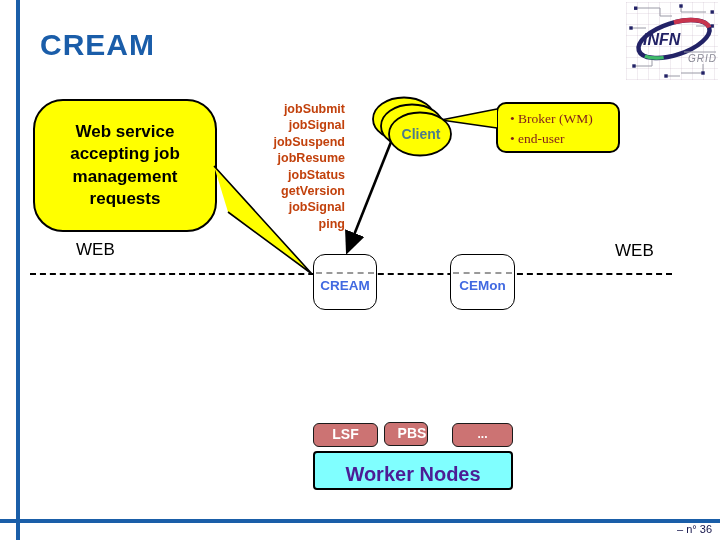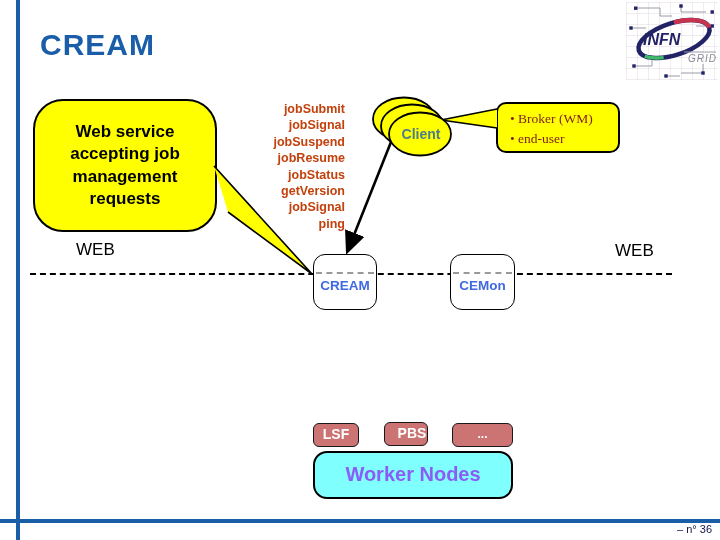--- a/index.html
+++ b/index.html
@@ -43,27 +43,27 @@
   #dashed-line{left:30px;top:273px;width:642px;height:0;border-top:2px dashed #000;}
   
   .svc-box{background:#fff;border:1.5px solid #000;border-radius:12px;box-sizing:border-box;}
   #cream-box{left:313px;top:254px;width:64px;height:56px;}
   #cemon-box{left:450px;top:254px;width:65px;height:56px;}
   .svc-dash{position:absolute;left:2px;right:2px;top:17px;border-top:2px dashed #999;}
   .svc-label{position:absolute;left:0;right:0;top:23px;text-align:center;font-size:13.5px;font-weight:bold;color:#4169E1;}
   
   .batch-box{background:#CC7373;border:1.5px solid #1a1a1a;border-radius:6px;box-sizing:border-box;
     color:#fff;font-weight:bold;font-size:14px;text-align:center;line-height:21px;height:24px;}
-  #batch-lsf{left:313px;top:423px;width:46px;}
+  #batch-lsf{left:313px;top:423px;width:65px;}
   #batch-pbs{left:384px;top:422px;width:44px;padding-left:12px;}
   #batch-etc{left:452px;top:423px;width:61px;font-size:12px;}
   
-  #worker-nodes{left:313px;top:451px;width:200px;height:48px;background:#80FFFF;
-    border:2px solid #000;border-radius:14px;box-sizing:border-box;
-    text-align:center;line-height:43px;font-size:20px;font-weight:bold;color:#8b5cf6;}
+  #worker-nodes{left:313px;top:451px;width:200px;height:39px;background:#80FFFF;
+    border:2px solid #000;border-radius:4px;box-sizing:border-box;
+    text-align:center;line-height:43px;font-size:20px;font-weight:bold;color:#4c1d95;}
   
   #page-number{right:8px;top:523px;font-size:11px;color:#14144A;}
   
   #connectors{left:0;top:0;width:720px;height:540px;pointer-events:none;}
 </style>
 </head>
 <body>
 
 <div class="abs" id="left-vline"></div>
 <div class="abs" id="bottom-hline"></div>

